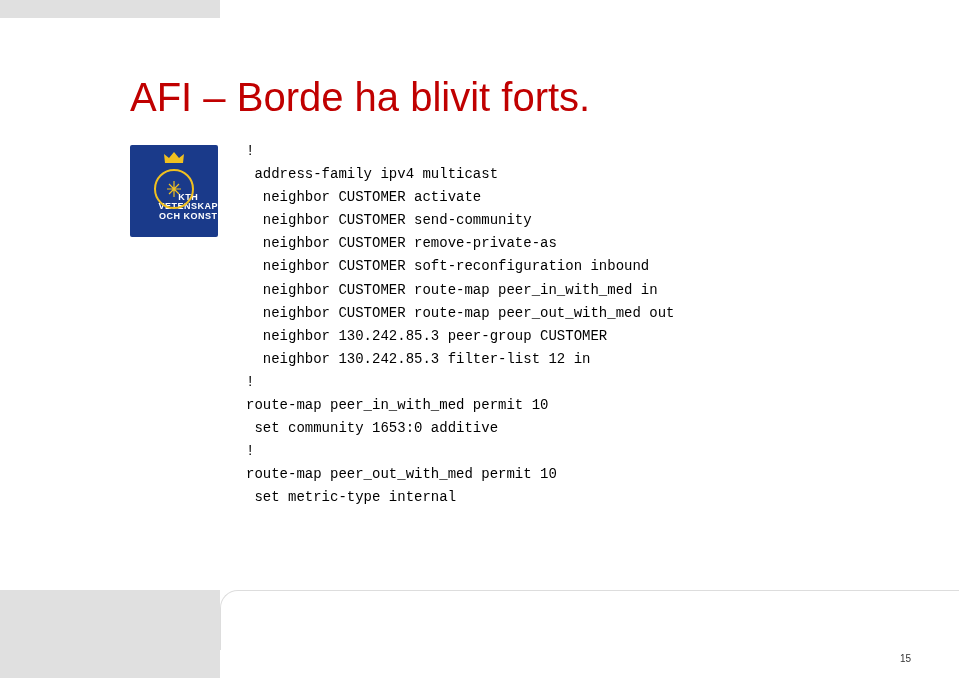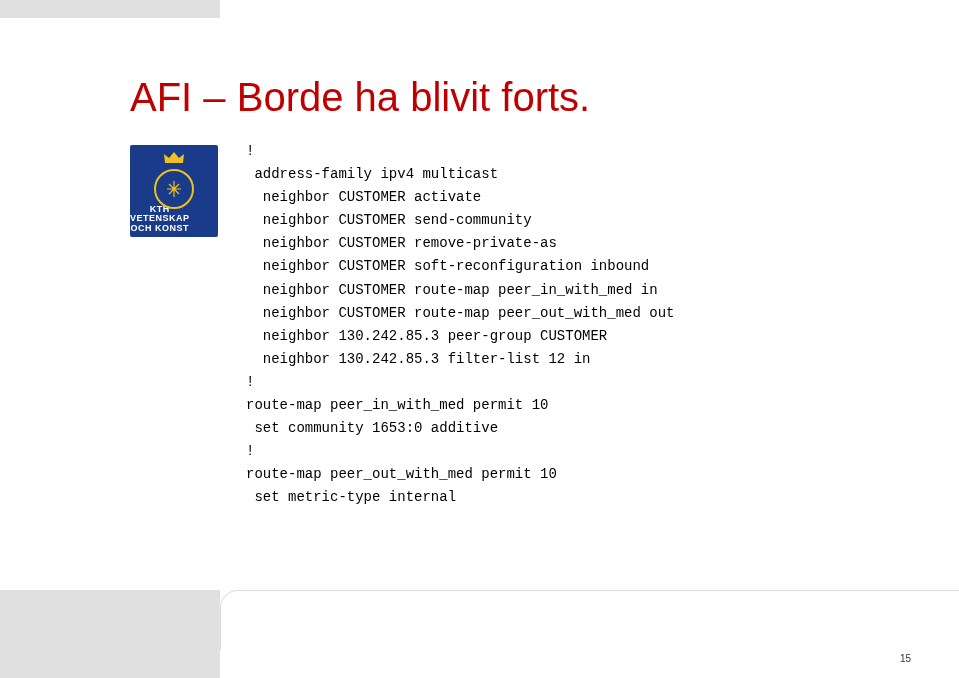--- a/index.html
+++ b/index.html
@@ -4,21 +4,21 @@
 <style>
   * { margin: 0; padding: 0; box-sizing: border-box; }
   html, body { width: 959px; height: 678px; font-family: Arial, Helvetica, sans-serif; background: #fff; }
   .page { position: relative; width: 959px; height: 678px; background: #fff; overflow: hidden; }
 
   .topbar { position: absolute; left: 0; top: 0; width: 220px; height: 18px; background: #e0e0e0; }
 
   .title { position: absolute; left: 130px; top: 55px; font-size: 40px; font-weight: 400; color: #c00000; margin-top: 20px; }
 
   .logo-wrap { position: absolute; left: 130px; top: 145px; width: 88px; height: 92px; }
-  .logo-bg { width: 88px; height: 92px; background: #1a3a8a; border-radius: 2px; position: relative; display: flex; flex-direction: column; align-items: flex-start; justify-content: flex-end; padding-bottom: 4px; overflow: hidden; }
+  .logo-bg { width: 88px; height: 92px; background: #1a3a8a; border-radius: 2px; position: relative; display: flex; flex-direction: column; align-items: flex-end; justify-content: flex-end; padding-bottom: 16px; overflow: hidden; }
   .crown { position: absolute; top: 6px; left: 50%; transform: translateX(-50%); }
   .crown-svg { display: block; }
   .circle { position: absolute; top: 24px; left: 50%; transform: translateX(-50%); width: 40px; height: 40px; border: 2px solid #f0c020; border-radius: 50%; display: flex; flex-direction: column; align-items: center; justify-content: center; }
   .circle svg { display: block; }
   .kth-line { color: #fff; font-size: 9px; font-weight: bold; text-align: center; line-height: 1.05; letter-spacing: 0.5px; }
 
   .code { position: absolute; left: 246px; top: 140px; font-family: "Courier New", Courier, monospace; font-size: 14px; line-height: 1.65; color: #000; white-space: pre; }
 
   .footer-box { position: absolute; left: 220px; top: 590px; width: 760px; height: 60px; border-top: 1px solid #ddd; border-left: 1px solid #ddd; border-top-left-radius: 18px; background: #fff; }
   .footer-fill { position: absolute; left: 0; top: 590px; width: 220px; height: 88px; background: #e0e0e0; }

